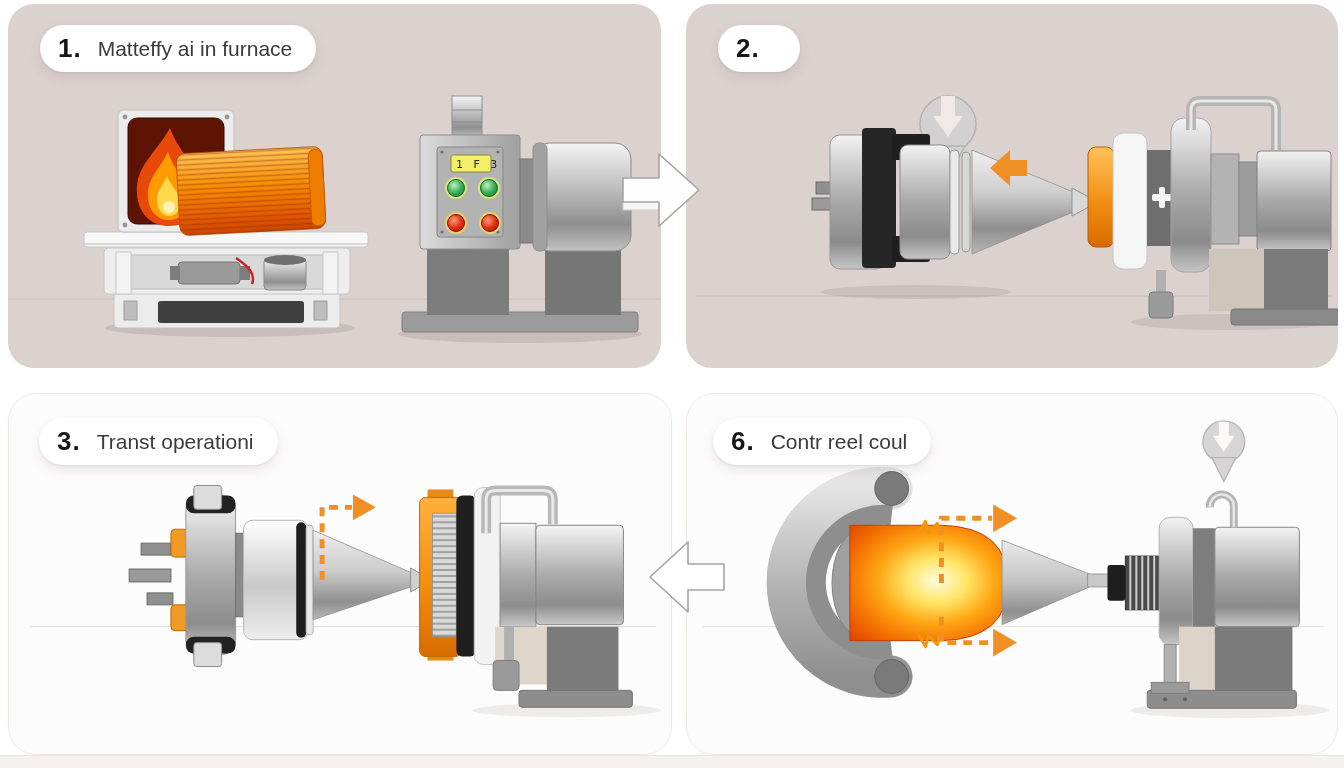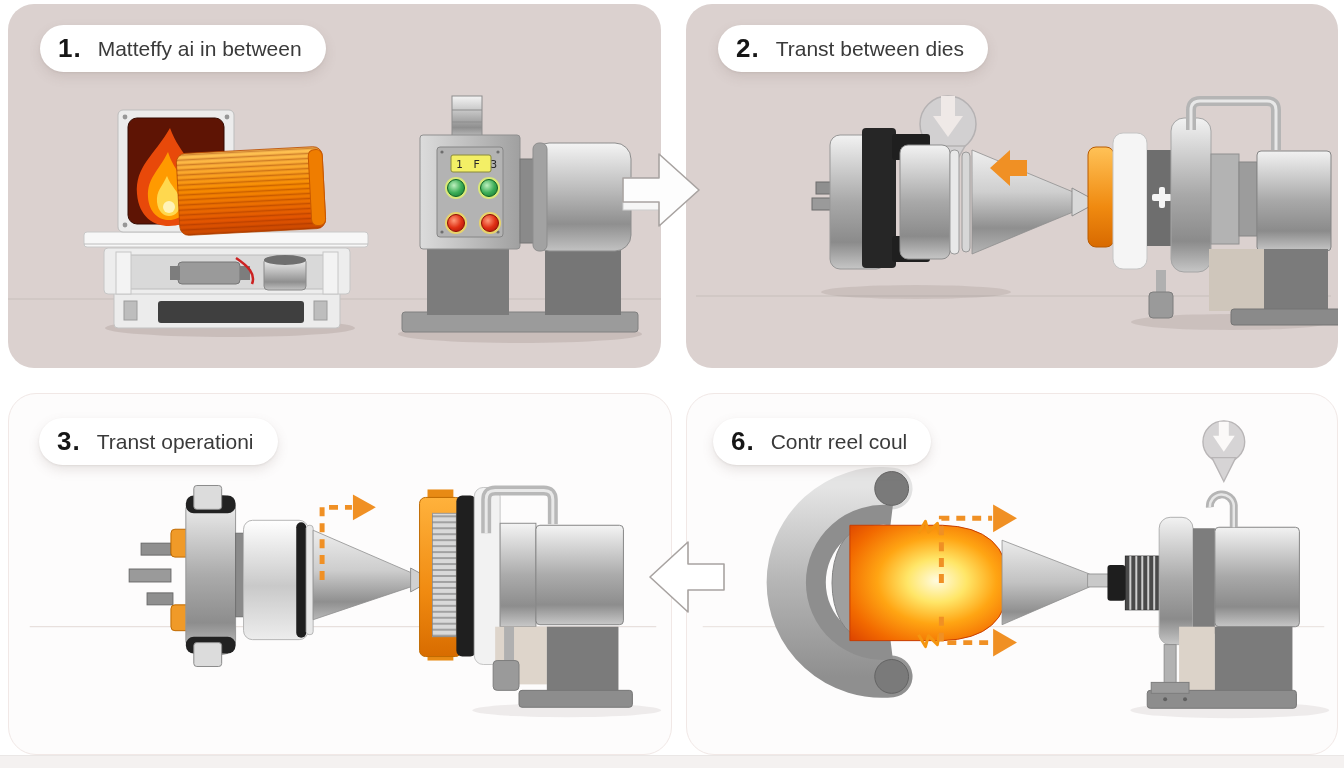--- a/index.html
+++ b/index.html
@@ -22,21 +22,21 @@
   .floor-strip{position:absolute;left:0;top:755px;width:1344px;height:13px;background:#f4f1f0;border-top:1px solid #eae7e6;}
 </style>
 </head>
 <body>
 
 <div class="stage">
 
   <div class="panel top" id="panel1">
     <div class="pill" style="left:32px;top:21px;">
       <span class="num">1.</span>
-      <span class="txt">Matteffy ai in between</span>
+      <span class="txt">Matteffy ai in furnace</span>
     </div>
     <svg class="illus" viewBox="0 0 653 364">
       <defs>
         <linearGradient id="g1billet" x1="0" y1="0" x2="0" y2="1">
           <stop offset="0" stop-color="#ffc65a"></stop>
             <stop offset="0.45" stop-color="#f78c00"></stop>
           <stop offset="0.85" stop-color="#e25400"></stop>
             <stop offset="1" stop-color="#c94800"></stop>
         </linearGradient>
         <pattern id="g1ribs" width="6" height="5" patternUnits="userSpaceOnUse">
@@ -152,21 +152,20 @@
         <rect x="525" y="139" width="98" height="108" rx="16" fill="url(#g1metalV)" stroke="#8d8d8d"></rect>
         <rect x="525" y="139" width="14" height="108" rx="6" fill="#a2a2a2" stroke="#8d8d8d"></rect>
         <rect x="615" y="174" width="38" height="32" fill="#f6f6f6" stroke="#cdcdcd"></rect>
       </g>
     </svg>
   </div>
 
   <div class="panel top" id="panel2">
     <div class="pill" style="left:32px;top:21px;">
       <span class="num">2.</span>
-      <span class="txt">Transt between dies</span>
     </div>
     <svg class="illus" viewBox="0 0 652 364">
       <defs>
         <linearGradient id="g2v" x1="0" y1="0" x2="0" y2="1">
           <stop offset="0" stop-color="#f2f2f2"></stop>
             <stop offset="0.5" stop-color="#a8a8a8"></stop>
           <stop offset="0.8" stop-color="#8b8b8b"></stop>
             <stop offset="1" stop-color="#c6c6c6"></stop>
         </linearGradient>
         <linearGradient id="g2cone" x1="0" y1="0" x2="0" y2="1">

